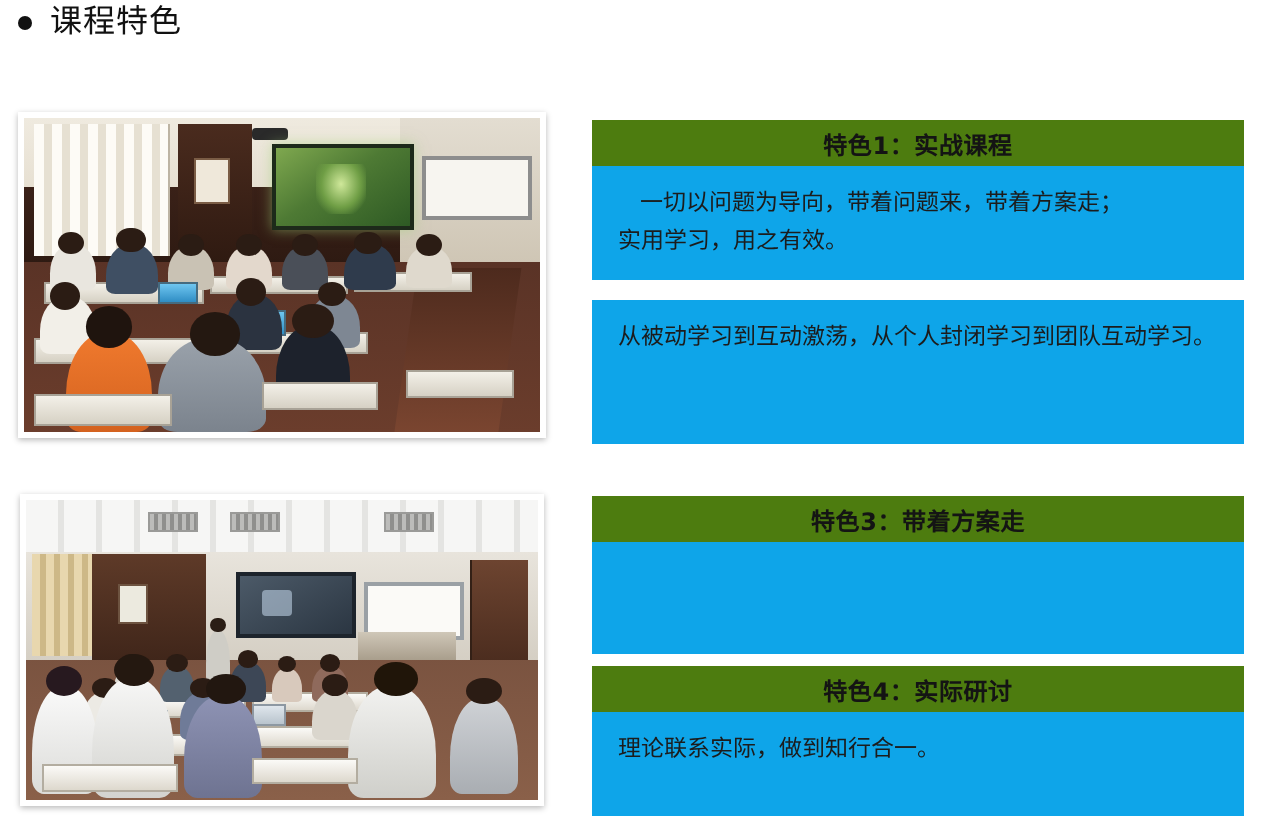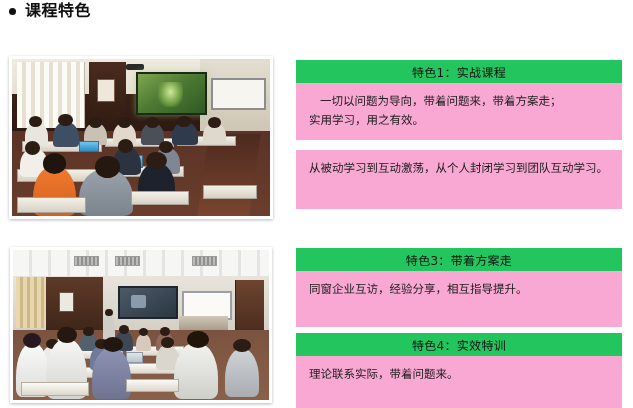--- a/index.html
+++ b/index.html
@@ -27,21 +27,21 @@
   }
   .heading-bullet {
     width: 7px;
     height: 7px;
     border-radius: 50%;
     background: #111111;
     flex: none;
   }
   .heading-text {
     font-size: 16px;
-    font-weight: bold;
+    font-weight: normal;
     letter-spacing: 0.5px;
     line-height: 1;
     color: #111111;
     white-space: nowrap;
   }
 
   
   .photo {
     position: absolute;
     background: #ffffff;
@@ -184,49 +184,49 @@
   }
 
   
   .panel {
     position: absolute;
     left: 296px;
     width: 326px;
     box-sizing: border-box;
   }
   .panel-title {
-    background: #22c55e;
+    background: #4d7c0f;
     height: 23px;
     display: flex;
     align-items: center;
     justify-content: center;
     font-size: 12px;
-    font-weight: normal;
+    font-weight: bold;
     color: #141414;
     letter-spacing: 0.3px;
     white-space: nowrap;
   }
   .panel-body {
-    background: #f9a8d4;
+    background: #0ea5e9;
     padding: 9px 12px 9px 13px;
     box-sizing: border-box;
     font-size: 11.5px;
     line-height: 19px;
     color: #1c1c1c;
   }
   .panel-body p {
     margin: 0;
     white-space: nowrap;
   }
   .panel-body p.indented { text-indent: 11px; }
 
   #panel-1 { top: 60px; }
   #panel-1 .panel-body { height: 57px; }
   #panel-2 { top: 150px; }
-  #panel-2 .panel-body { height: 59px; }
+  #panel-2 .panel-body { height: 72px; }
   #panel-3 { top: 248px; }
   #panel-3 .panel-body { height: 56px; }
   #panel-4 { top: 333px; }
   #panel-4 .panel-body { height: 56px; }
 </style>
 </head>
 <body>
 
 <div class="page-heading">
   <span class="heading-bullet"></span>
@@ -353,22 +353,21 @@
 
 <div class="panel" id="panel-2">
   <div class="panel-body">
     <p>从被动学习到互动激荡，从个人封闭学习到团队互动学习。</p>
   </div>
 </div>
 
 <div class="panel" id="panel-3">
   <div class="panel-title">特色3：带着方案走</div>
   <div class="panel-body">
-    <p>同窗企业互访，经验分享，相互指导提升。</p>
   </div>
 </div>
 
 <div class="panel" id="panel-4">
-  <div class="panel-title">特色4：实效特训</div>
+  <div class="panel-title">特色4：实际研讨</div>
   <div class="panel-body">
-    <p>理论联系实际，带着问题来。</p>
+    <p>理论联系实际，做到知行合一。</p>
   </div>
 </div>
 
 </body></html>

